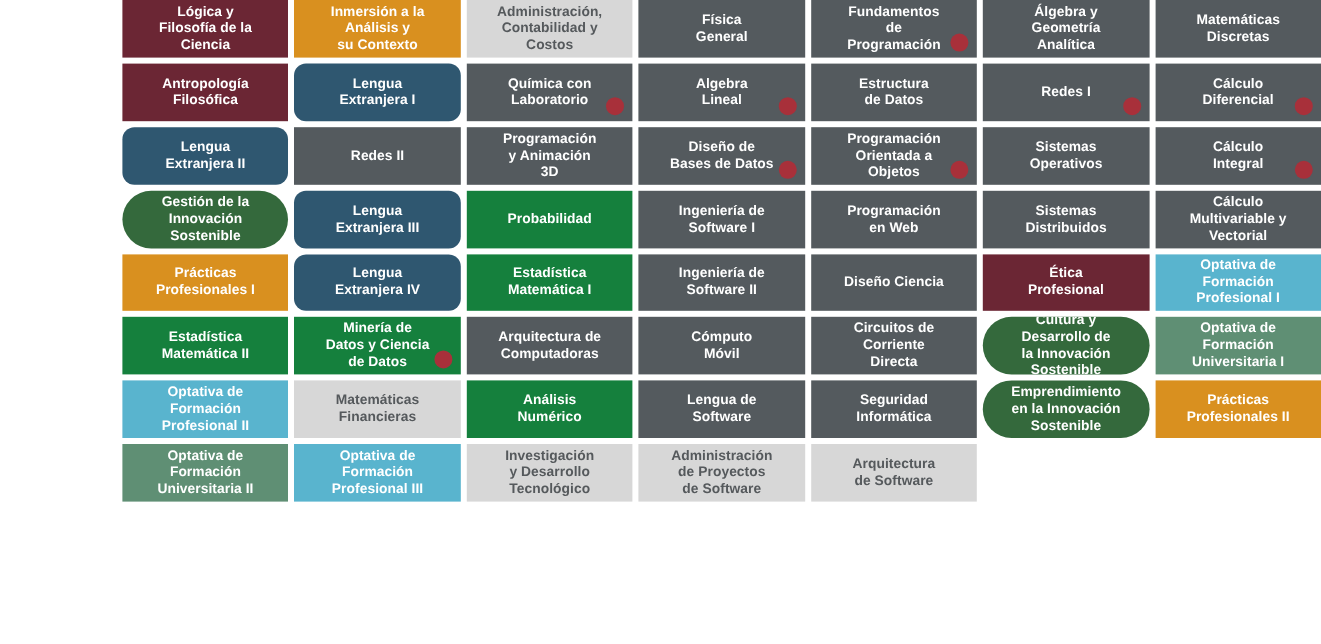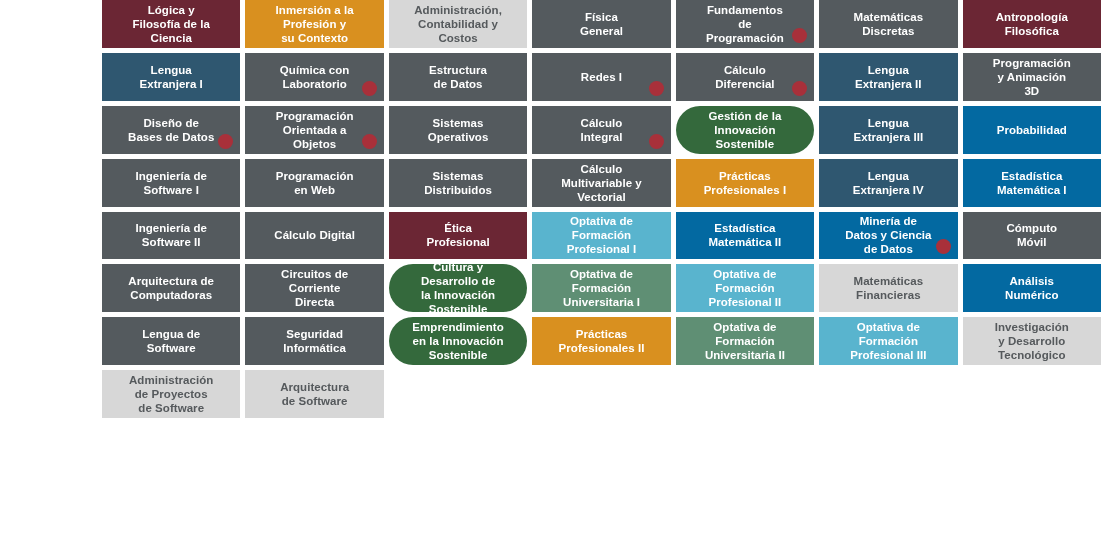--- a/index.html
+++ b/index.html
@@ -42,26 +42,26 @@
     overflow: hidden;
   }
   .course-label {
     display: block;
     white-space: pre-line;
     width: 100%;
   }
   
   .c-maroon      { background: #6b2634; color: #ffffff; }
   .c-orange      { background: #d9901f; color: #ffffff; }
-  .c-steelblue   { background: #2f5770; color: #ffffff; }
+  .c-steelblue   { background: #2f5770; color: #ffffff; border-radius: 10px; }
   .c-green       { background: #34693c; color: #ffffff; border-radius: 31px; }
   .c-sage        { background: #5f8f74; color: #ffffff; }
   .c-lightblue   { background: #59b4ce; color: #ffffff; }
   .c-slate       { background: #545a5e; color: #ffffff; }
-  .c-gray        { background: #0369a1; color: #ffffff; }
+  .c-gray        { background: #15803d; color: #ffffff; }
   .c-lightgray   { background: #d7d7d7; color: #55595c; justify-content: flex-end; }
 
   .marker-dot {
     position: absolute;
     right: 7px;
     bottom: 5px;
     width: 15px;
     height: 15px;
     border-radius: 50%;
     background: #a8303a;
@@ -71,71 +71,84 @@
 <body>
 
 <div id="curriculum-grid">
     <div class="course-cell c-maroon">
       <span class="course-label">Lógica y
 Filosofía de la
 Ciencia</span>
     </div>
     <div class="course-cell c-orange">
       <span class="course-label">Inmersión a la
-Profesión y
+Análisis y
 su Contexto</span>
     </div>
     <div class="course-cell c-lightgray">
       <span class="course-label">Administración,
 Contabilidad y
 Costos</span>
     </div>
     <div class="course-cell c-slate">
       <span class="course-label">Física
 General</span>
     </div>
     <div class="course-cell c-slate">
       <span class="course-label">Fundamentos
 de
 Programación</span>
       <span class="marker-dot"></span>
     </div>
     <div class="course-cell c-slate">
+      <span class="course-label">Álgebra y
+Geometría
+Analítica</span>
+    </div>
+    <div class="course-cell c-slate">
       <span class="course-label">Matemáticas
 Discretas</span>
     </div>
     <div class="course-cell c-maroon">
       <span class="course-label">Antropología
 Filosófica</span>
     </div>
     <div class="course-cell c-steelblue">
       <span class="course-label">Lengua
 Extranjera I</span>
     </div>
     <div class="course-cell c-slate">
       <span class="course-label">Química con
 Laboratorio</span>
       <span class="marker-dot"></span>
     </div>
     <div class="course-cell c-slate">
+      <span class="course-label">Algebra
+Lineal</span>
+      <span class="marker-dot"></span>
+    </div>
+    <div class="course-cell c-slate">
       <span class="course-label">Estructura
 de Datos</span>
     </div>
     <div class="course-cell c-slate">
       <span class="course-label">Redes I</span>
       <span class="marker-dot"></span>
     </div>
     <div class="course-cell c-slate">
       <span class="course-label">Cálculo
 Diferencial</span>
       <span class="marker-dot"></span>
     </div>
     <div class="course-cell c-steelblue">
       <span class="course-label">Lengua
 Extranjera II</span>
+    </div>
+    <div class="course-cell c-slate">
+      <span class="course-label">Redes II</span>
     </div>
     <div class="course-cell c-slate">
       <span class="course-label">Programación
 y Animación
 3D</span>
     </div>
     <div class="course-cell c-slate">
       <span class="course-label">Diseño de
 Bases de Datos</span>
       <span class="marker-dot"></span>
@@ -194,21 +207,21 @@
     </div>
     <div class="course-cell c-gray">
       <span class="course-label">Estadística
 Matemática I</span>
     </div>
     <div class="course-cell c-slate">
       <span class="course-label">Ingeniería de
 Software II</span>
     </div>
     <div class="course-cell c-slate">
-      <span class="course-label">Cálculo Digital</span>
+      <span class="course-label">Diseño Ciencia</span>
     </div>
     <div class="course-cell c-maroon">
       <span class="course-label">Ética
 Profesional</span>
     </div>
     <div class="course-cell c-lightblue">
       <span class="course-label">Optativa de
 Formación
 Profesional I</span>
     </div>
@@ -216,26 +229,26 @@
       <span class="course-label">Estadística
 Matemática II</span>
     </div>
     <div class="course-cell c-gray">
       <span class="course-label">Minería de
 Datos y Ciencia
 de Datos</span>
       <span class="marker-dot"></span>
     </div>
     <div class="course-cell c-slate">
+      <span class="course-label">Arquitectura de
+Computadoras</span>
+    </div>
+    <div class="course-cell c-slate">
       <span class="course-label">Cómputo
 Móvil</span>
-    </div>
-    <div class="course-cell c-slate">
-      <span class="course-label">Arquitectura de
-Computadoras</span>
     </div>
     <div class="course-cell c-slate">
       <span class="course-label">Circuitos de
 Corriente
 Directa</span>
     </div>
     <div class="course-cell c-green">
       <span class="course-label">Cultura y
 Desarrollo de
 la Innovación

